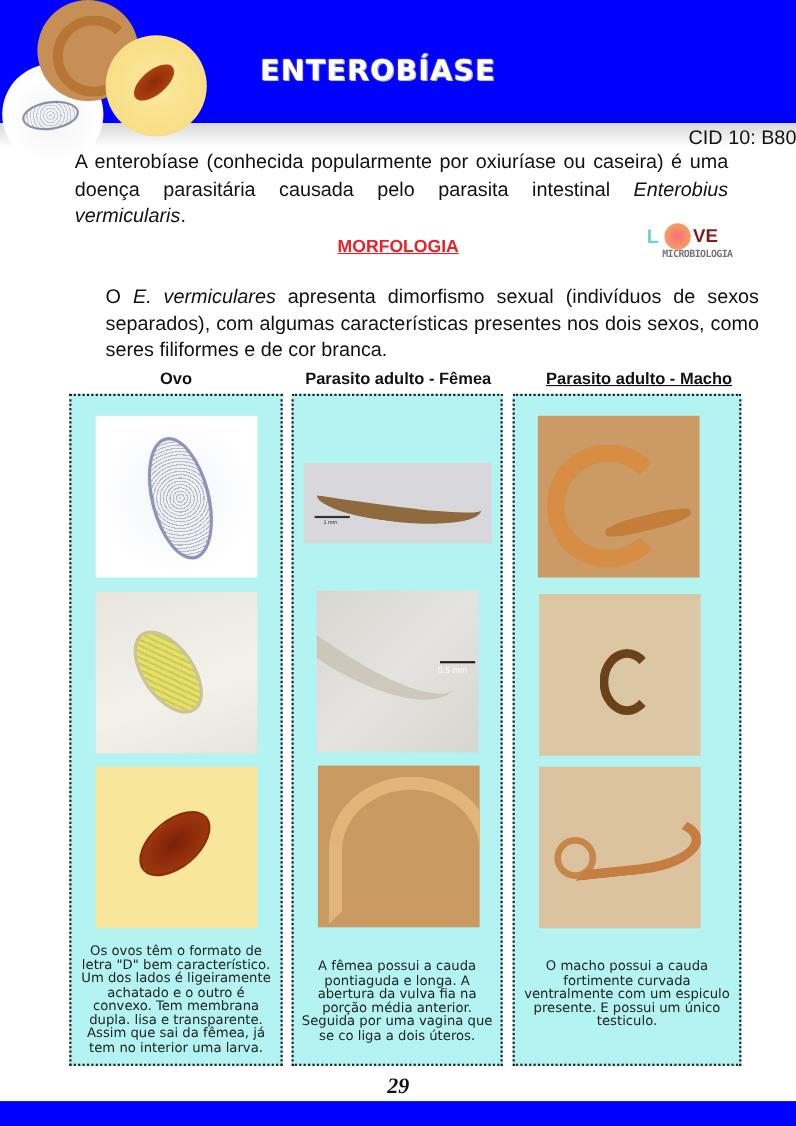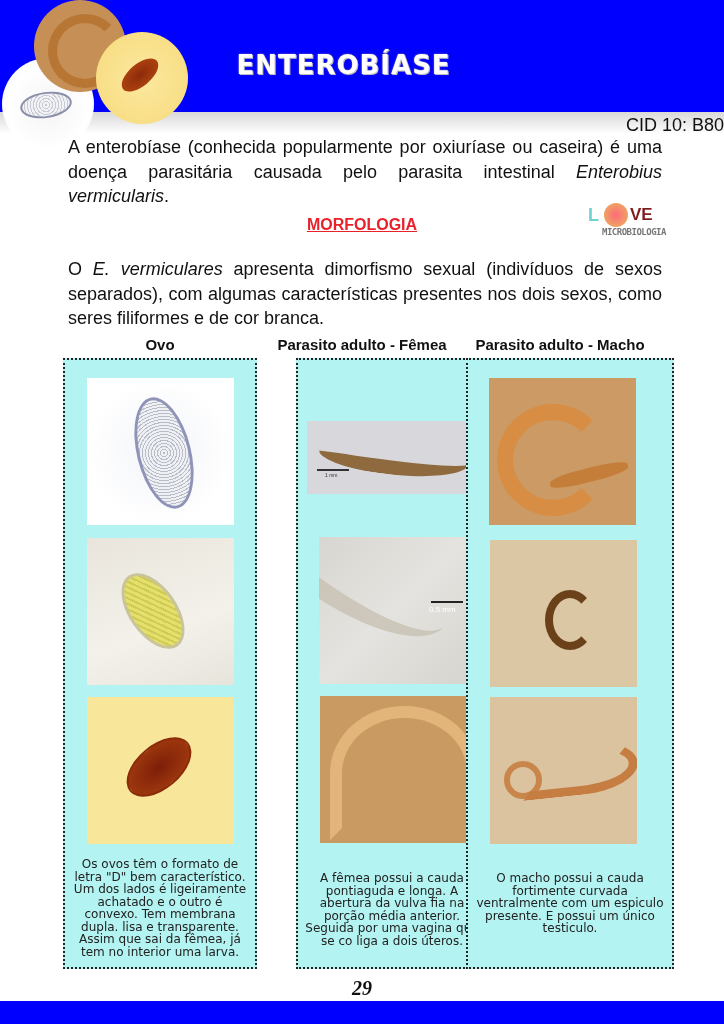--- a/index.html
+++ b/index.html
@@ -11,32 +11,32 @@
   .c-white { left:2px; top:58px; width:92px; height:92px; background:radial-gradient(circle at 50% 55%, #f4f4f6 0%, #ffffff 60%, #f0f0f0 100%); }
   .c-white .egg { position:absolute; left:18px; top:34px; width:48px; height:22px; border:2px solid #8a8fa8; border-radius:50%; background:repeating-radial-gradient(circle, #c8cad6 0 1px, #f2f2f5 1px 3px); transform:rotate(-8deg); }
   .c-brown { left:34px; top:0; width:92px; height:92px; background:#c58f55; }
   .c-brown .worm { position:absolute; left:14px; top:14px; width:56px; height:56px; border:9px solid #b36e2a; border-right-color:transparent; border-radius:50%; opacity:.75; }
   .c-yellow { left:96px; top:32px; width:92px; height:92px; background:radial-gradient(circle, #fbe9a0 0%, #f7d97a 100%); }
   .c-yellow .egg { position:absolute; left:22px; top:32px; width:44px; height:22px; background:radial-gradient(#8c2a0a, #b84a12); border-radius:50%; transform:rotate(-40deg); }
 
   .cid { position:absolute; left:0; top:115px; width:724px; text-align:right; font-size:18px; }
   .para { position:absolute; left:68px; width:594px; font-size:18px; line-height:24.5px; text-align:justify; text-align-last:left; }
   .p1 { top:135px; }
-  .p2 { top:257px; }
+  .p2 { top:257px;margin-left:28px; }
   .section { position:absolute; left:0; top:216px; width:724px; text-align:center; color:#e8212b; font-weight:bold; font-size:16px; text-decoration:underline; }
   .logo { position:absolute; left:586px; top:203px; width:70px; height:36px; }
   .logo .heart { position:absolute; left:18px; top:0; width:24px; height:24px; border-radius:50%; background:radial-gradient(#ff6b7a, #e8b85a); }
   .logo .l { position:absolute; left:2px; top:2px; font-size:18px; color:#6fd3cf; font-weight:bold; }
   .logo .ve { position:absolute; left:44px; top:2px; font-size:17px; color:#7f1d1d; font-weight:bold; }
   .logo .micro { position:absolute; left:16px; top:24px; font-size:9px; color:#777; font-family:"DejaVu Sans Mono", monospace; font-weight:bold; letter-spacing:-0.5px; }
 
   .col-head { position:absolute; top:336px; text-align:center; font-weight:bold; font-size:15px; }
   .box { position:absolute; top:358px; height:611px; background:#b3f3f1; border:2px dotted #222; box-sizing:border-box; }
   .b1 { left:63px; width:194px;padding-left:20px; }
-  .b2 { left:265px; width:192px;margin-left:31px; }
+  .b2 { left:265px; width:192px; }
   .b3 { left:466px; width:208px; }
   .img { position:absolute; overflow:hidden; }
   .desc { position:absolute; left:6px; right:6px; text-align:center; font-size:12px; line-height:12.5px; color:#222; font-family:"DejaVu Sans", sans-serif; }
 
   .pagenum { position:absolute; left:0; top:977px; width:724px; text-align:center; font-weight:bold; font-style:italic; font-size:20px; font-family:Liberation Serif, serif; }
   .footer { position:absolute; left:0; top:1001px; width:724px; height:23px; background:#0000ff; }
 </style>
 </head>
 <body>
 
@@ -63,21 +63,21 @@
   <span class="l">L</span>
   <div class="heart"></div>
   <span class="ve">VE</span>
   <span class="micro">MICROBIOLOGIA</span>
 </div>
 
 <div class="para p2"><span>O </span><i>E. vermiculares</i><span> apresenta dimorfismo sexual (indivíduos de sexos separados), com algumas características presentes nos dois sexos, como seres filiformes e de cor branca.</span></div>
 
 <div class="col-head" style="left:63px;width:194px;">Ovo</div>
 <div class="col-head" style="left:262px;width:200px;">Parasito adulto - Fêmea</div>
-<div class="col-head" style="left:460px;width:200px;">Parasito adulto - Macho</div>
+<div class="col-head" style="left:481px;width:200px;text-decoration:underline;">Parasito adulto - Macho</div>
 
 <div class="box b1">
   <div class="img" style="left:22px;top:18px;width:147px;height:147px;background:radial-gradient(circle at 50% 50%, #f2f4f8 0%, #ffffff 70%);">
     <div style="position:absolute;left:50px;top:18px;width:48px;height:108px;border:3px solid #8f93b8;border-radius:50%;background:repeating-radial-gradient(circle, #b9bdc9 0 1px, #eef0f4 1px 3px);transform:rotate(-14deg);"></div>
   </div>
   <div class="img" style="left:22px;top:178px;width:147px;height:147px;background:linear-gradient(160deg,#e9e5dc,#f3f1ea 60%,#e7e4dc);">
     <div style="position:absolute;left:42px;top:30px;width:42px;height:80px;border:3px solid #c9c49a;border-radius:50%;background:repeating-linear-gradient(60deg,#e4e06b 0 3px,#cfcb57 3px 5px);transform:rotate(-35deg);"></div>
   </div>
   <div class="img" style="left:22px;top:337px;width:147px;height:147px;background:#f8e69a;">
     <div style="position:absolute;left:34px;top:48px;width:72px;height:40px;border-radius:50%;background:radial-gradient(#7c1e08,#a9400f);border:2px solid #8a2b0a;transform:rotate(-40deg);"></div>

